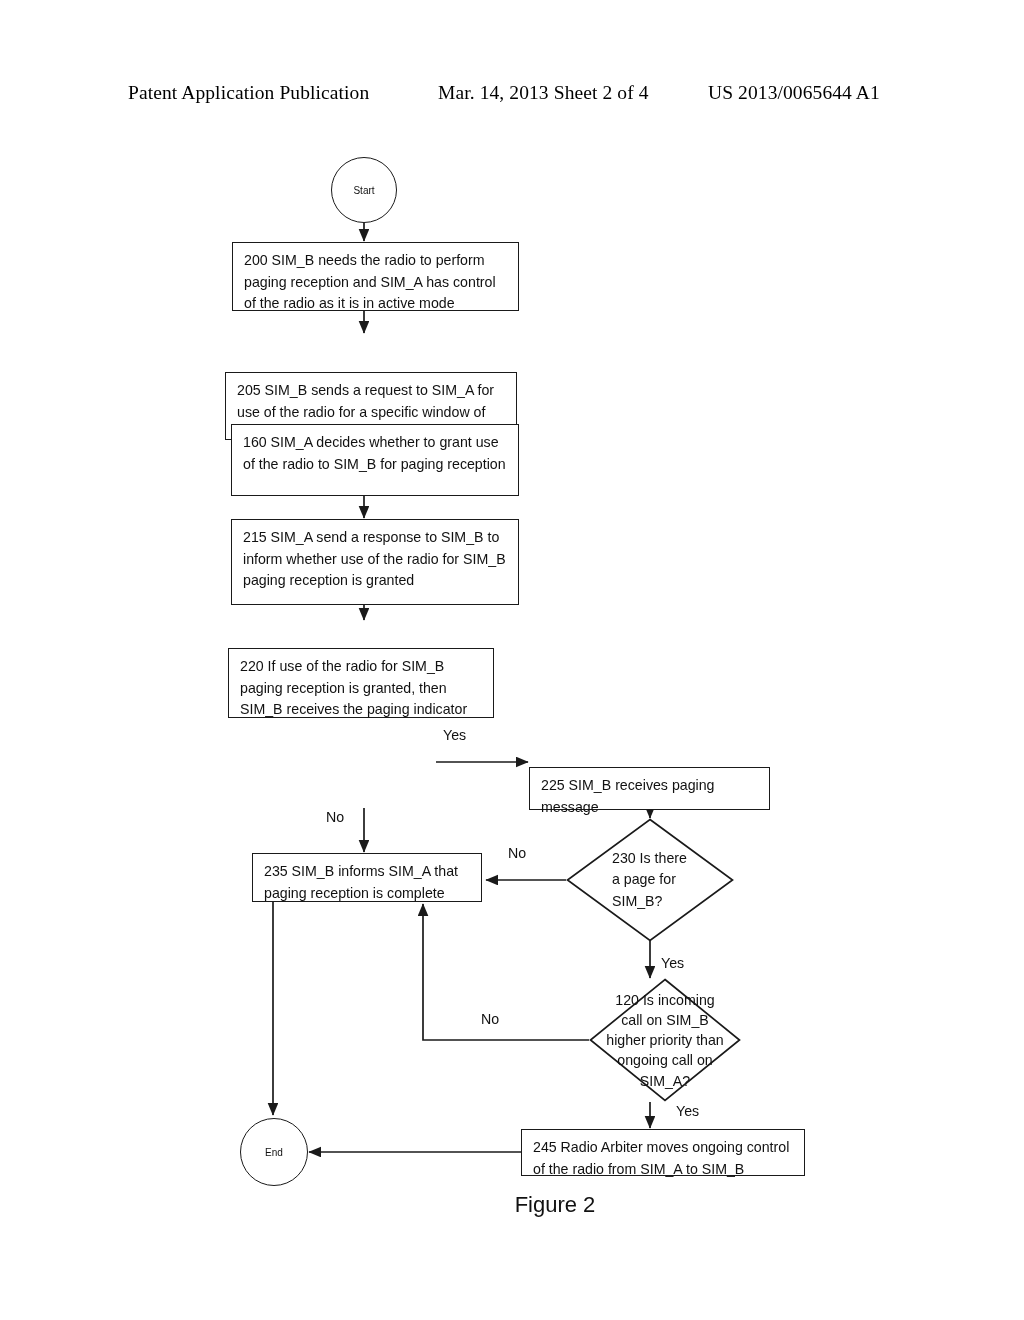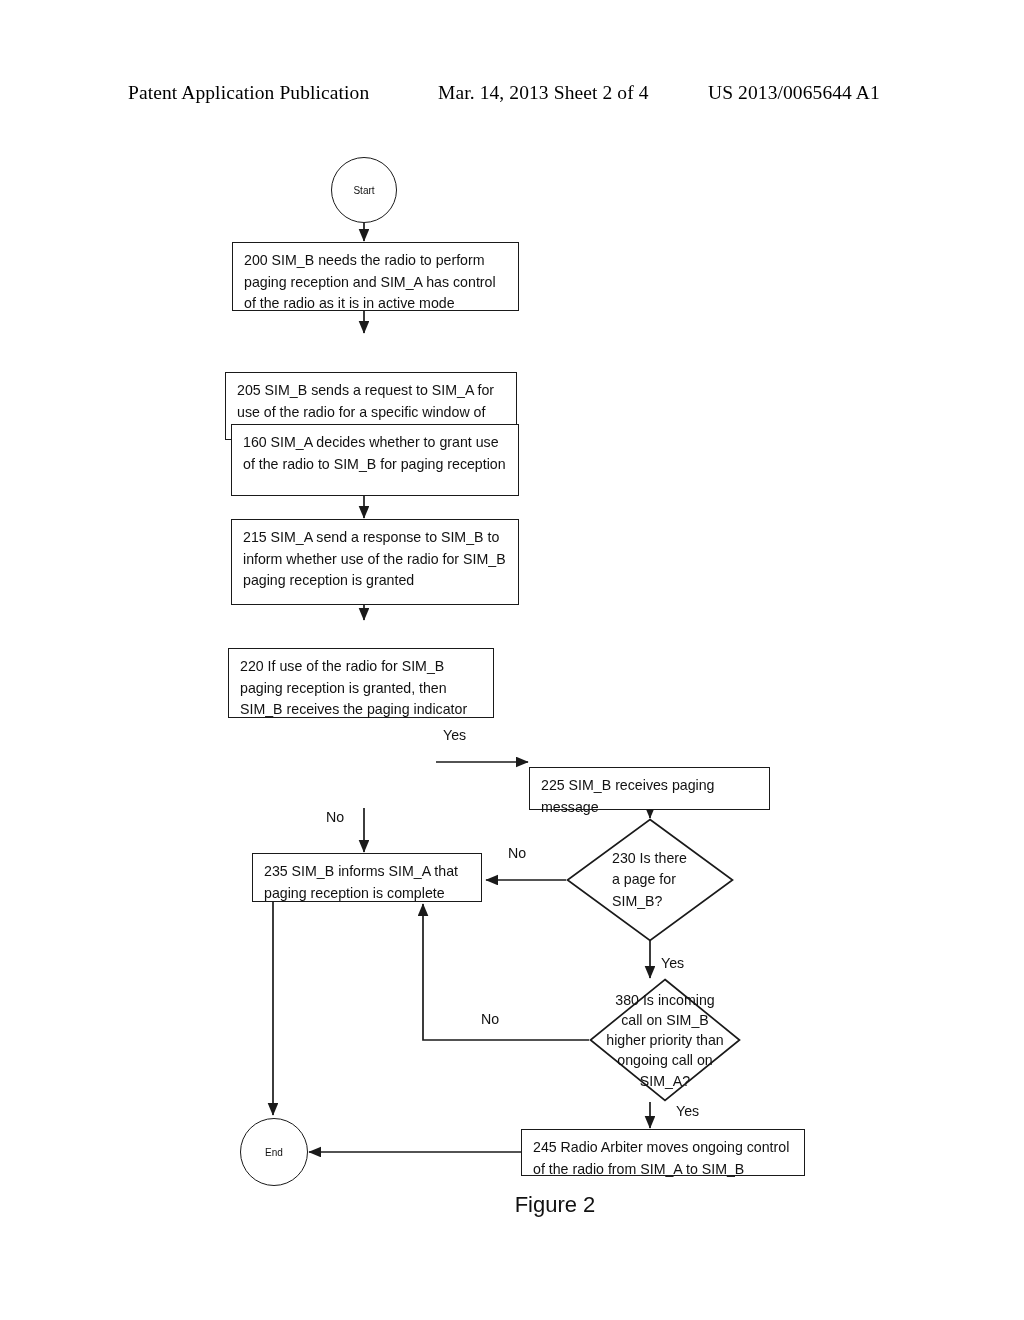--- a/index.html
+++ b/index.html
@@ -221,21 +221,21 @@
 
   <div class="node process" style="left:252px; top:853px; width:230px; height:49px;">
     <span>235 SIM_B informs SIM_A that paging reception is complete</span>
   </div>
 
   <div class="node decision" style="left:589px; top:978px; width:152px; height:124px;">
     <svg class="dia-shape" viewBox="0 0 152 124" width="152" height="124" xmlns="http://www.w3.org/2000/svg">
       <polygon points="76,1.5 150.5,62 76,122.5 1.5,62" fill="#ffffff" stroke="#1a1a1a" stroke-width="1.7"></polygon>
     </svg>
     <div class="dia-label center-al" style="line-height:1.42;">
-      <div>380 Is incoming</div>
+      <div>120 Is incoming</div>
       <div>call on SIM_B</div>
       <div>higher priority than</div>
       <div>ongoing call on</div>
       <div>SIM_A?</div>
     </div>
   </div>
 
   <div class="edge-label" style="left:481px; top:1011px;">No</div>
   <div class="edge-label" style="left:676px; top:1103px;">Yes</div>
 

